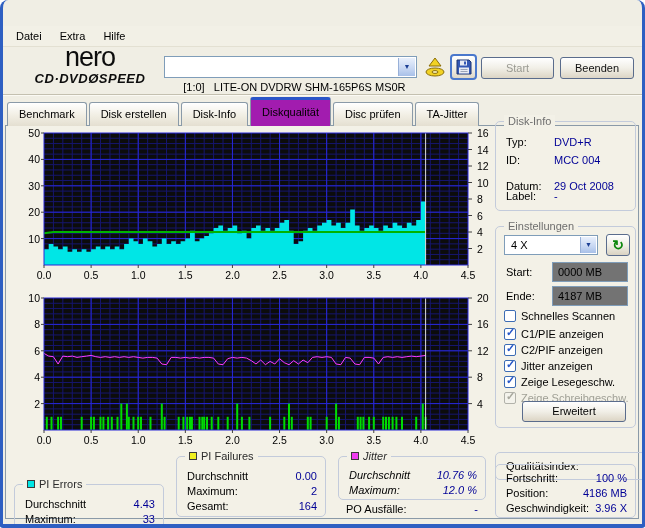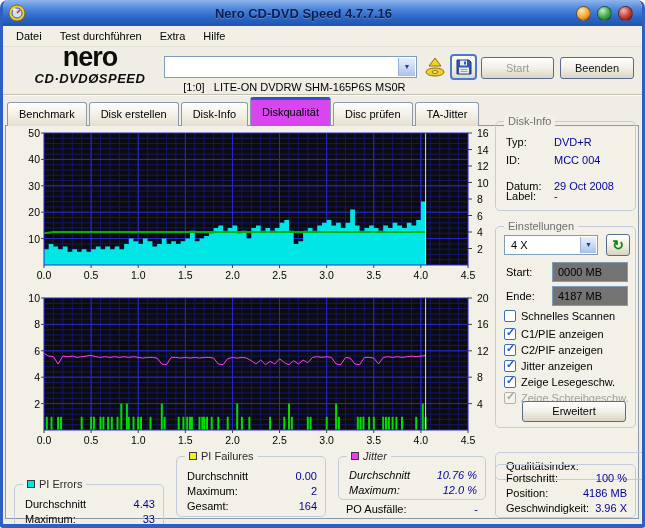--- a/index.html
+++ b/index.html
@@ -19,42 +19,42 @@
   .winbtn{width:15px;height:15px;border-radius:50%;border:1px solid rgba(20,30,60,.55);cursor:default;}
   .winbtn.min{background:radial-gradient(circle at 35% 28%,#ffe9b0,#f0a433 55%,#96560e);}
   .winbtn.max{background:radial-gradient(circle at 35% 28%,#c2f0c0,#3aa646 55%,#14571d);}
   .winbtn.close{background:radial-gradient(circle at 35% 28%,#f4b8a8,#c23a36 55%,#6e1210);}
   
   .menubar{position:absolute;left:0;top:26px;width:639px;height:21px;background:#f2f0e6;
     display:flex;align-items:center;padding-left:4px;border-bottom:1px solid #e3e0d2;}
   .menu-item{padding:3px 9px;}
   
   .logo{position:absolute;left:13px;top:44px;width:148px;text-align:center;line-height:1;}
-  .logo-nero{font-weight:bold;font-size:27px;letter-spacing:-1px;color:#0d0d0d;text-align:center;}
+  .logo-nero{font-weight:normal;font-size:27px;letter-spacing:-1px;color:#0d0d0d;text-align:center;}
   .logo-sub{font-style:italic;font-weight:bold;font-size:13px;color:#0d0d0d;margin-top:1px;letter-spacing:.5px;}
   .combo{position:absolute;left:161px;top:56px;width:253px;height:22px;background:#fff;
     border:1px solid #7f9db9;line-height:20px;padding-left:6px;white-space:pre;}
   .combo-arrow{position:absolute;right:1px;top:1px;width:17px;height:18px;
     background:linear-gradient(#e9f0fc,#c6d6f2 60%,#a8c0e8);border-left:1px solid #98b0d8;
     text-align:center;font-size:7px;line-height:18px;color:#1c3f94;}
   .toolbtn{position:absolute;display:flex;align-items:center;justify-content:center;}
   .btn-eject{left:420px;top:55px;width:24px;height:24px;}
   .btn-save{left:447px;top:54px;width:27px;height:26px;border:2px solid #4a78cc;border-radius:4px;
     background:linear-gradient(#fefefe,#f0eee6 55%,#ddd7c8);}
   .pushbtn{position:absolute;top:57px;height:22px;border:1px solid #5a6c8c;border-radius:3px;
     background:linear-gradient(#ffffff,#f1efe7 50%,#dcd5c5);text-align:center;line-height:20px;}
   .btn-start{left:478px;width:73px;color:#9a9a92;}
   .btn-quit{left:557px;width:74px;color:#111;}
   .header-sep{position:absolute;left:0;top:94px;width:639px;height:1px;background:#c4c0b0;}
   .header-sep2{position:absolute;left:0;top:95px;width:639px;height:1px;background:#fbfaf4;}
   
   .tabstrip{position:absolute;left:4px;top:97px;height:29px;display:flex;align-items:flex-end;z-index:3;}
   .tab{height:24px;padding:0 11px;line-height:22px;margin-right:2px;background:linear-gradient(#ffffff,#f1eee3 55%,#e4dfd1);
     border:1px solid #8a9aa8;border-bottom:none;border-radius:3px 3px 0 0;}
-  .tab.active{height:29px;line-height:25px;background:#d946ef;border-top:3px solid #2b55c8;z-index:4;}
+  .tab.active{height:29px;line-height:25px;background:#a21caf;border-top:3px solid #2b55c8;z-index:4;}
   .panel{position:absolute;left:2px;top:125px;width:634px;height:394px;background:#f3f1e7;
     border:1px solid #8a9aa8;}
   
   .chart{position:absolute;left:5px;width:484px;height:160px;}
   #chart1{top:127px;} #chart2{top:292px;}
   
   .gbox{position:absolute;border:1px solid #c3cbdb;border-radius:5px;}
   .gbox-cap{position:absolute;top:-7px;left:8px;background:#f3f1e7;padding:0 4px;color:#6e6e6e;}
   .gbox-cap.dark{color:#2c2c2c;display:flex;align-items:center;gap:4px;}
   .swatch{display:inline-block;width:8px;height:8px;border:1px solid #3a3a3a;}
@@ -95,38 +95,23 @@
   #pierrors{left:11px;top:456px;width:150px;height:61px;margin-top:28px;}
   #pifailures{left:173px;top:456px;width:150px;height:61px;}
   #jitterbox{left:335px;top:456px;width:148px;height:44px;font-style:italic;}
   .po-row{position:absolute;left:343px;top:503px;width:132px;height:14px;}
 </style>
 </head>
 <body>
 
 <div class="window">
 
-  <div class="titlebar">
-    <svg class="app-icon" viewBox="0 0 18 18">
-      <circle cx="9" cy="9" r="8" fill="#eec83e" stroke="#8c6c10"></circle>
-      <circle cx="9" cy="9" r="5" fill="#cfe2f6" stroke="#3a60a8"></circle>
-      <line x1="9" y1="9" x2="12" y2="6" stroke="#c02020" stroke-width="1.5"></line>
-      <circle cx="6.5" cy="5.5" r="1.6" fill="#fdf6c8"></circle>
-    </svg>
-    <div class="title-text">Nero CD-DVD Speed 4.7.7.16</div>
-    <div class="winbtns">
-      <div class="winbtn min"></div>
-      <div class="winbtn max"></div>
-      <div class="winbtn close"></div>
-    </div>
-  </div>
 
   <div class="menubar">
     <span class="menu-item">Datei</span>
-    <span class="menu-item">Test durchführen</span>
     <span class="menu-item">Extra</span>
     <span class="menu-item">Hilfe</span>
   </div>
 
   <div class="logo">
     <div class="logo-nero">nero</div>
     <div class="logo-sub"><span>CD·DVD</span><span>Ø</span><span>SPEED</span></div>
   </div>
 
   <div class="combo">

